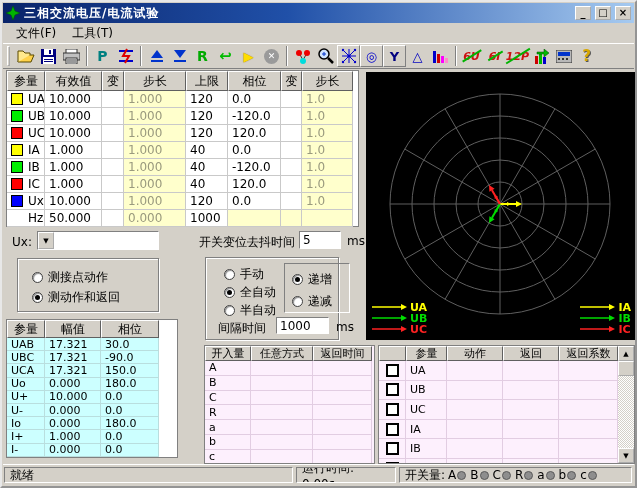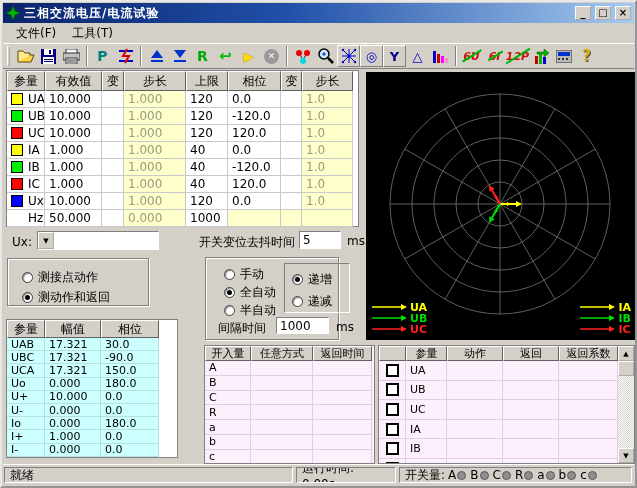--- a/index.html
+++ b/index.html
@@ -484,21 +484,21 @@
 </div>
 
 <span class="label" style="left:10px;top:233px">Ux:</span>
 <div class="combo">
   <span class="dbtn">▼</span>
 </div>
 <span class="label" style="left:197px;top:232px">开关变位去抖时间</span>
 <input class="field" style="left: 297px; top: 229px; width: 42px; height: 18px;" value="5">
 <span class="label" style="left:345px;top:232px">ms</span>
 
-<div class="gbox" style="left:5px;top:256px;width:142px;height:48px">
+<div class="gbox" style="left:15px;top:256px;width:142px;height:54px">
   <div class="radio-row" style="left:14px;top:10px">
       <span class="radio" data-checked="false"></span>
       <span>测接点动作</span>
     </div>
   <div class="radio-row" style="left:14px;top:30px">
       <span class="radio" data-checked="true"></span>
       <span>测动作和返回</span>
     </div>
 </div>
 

